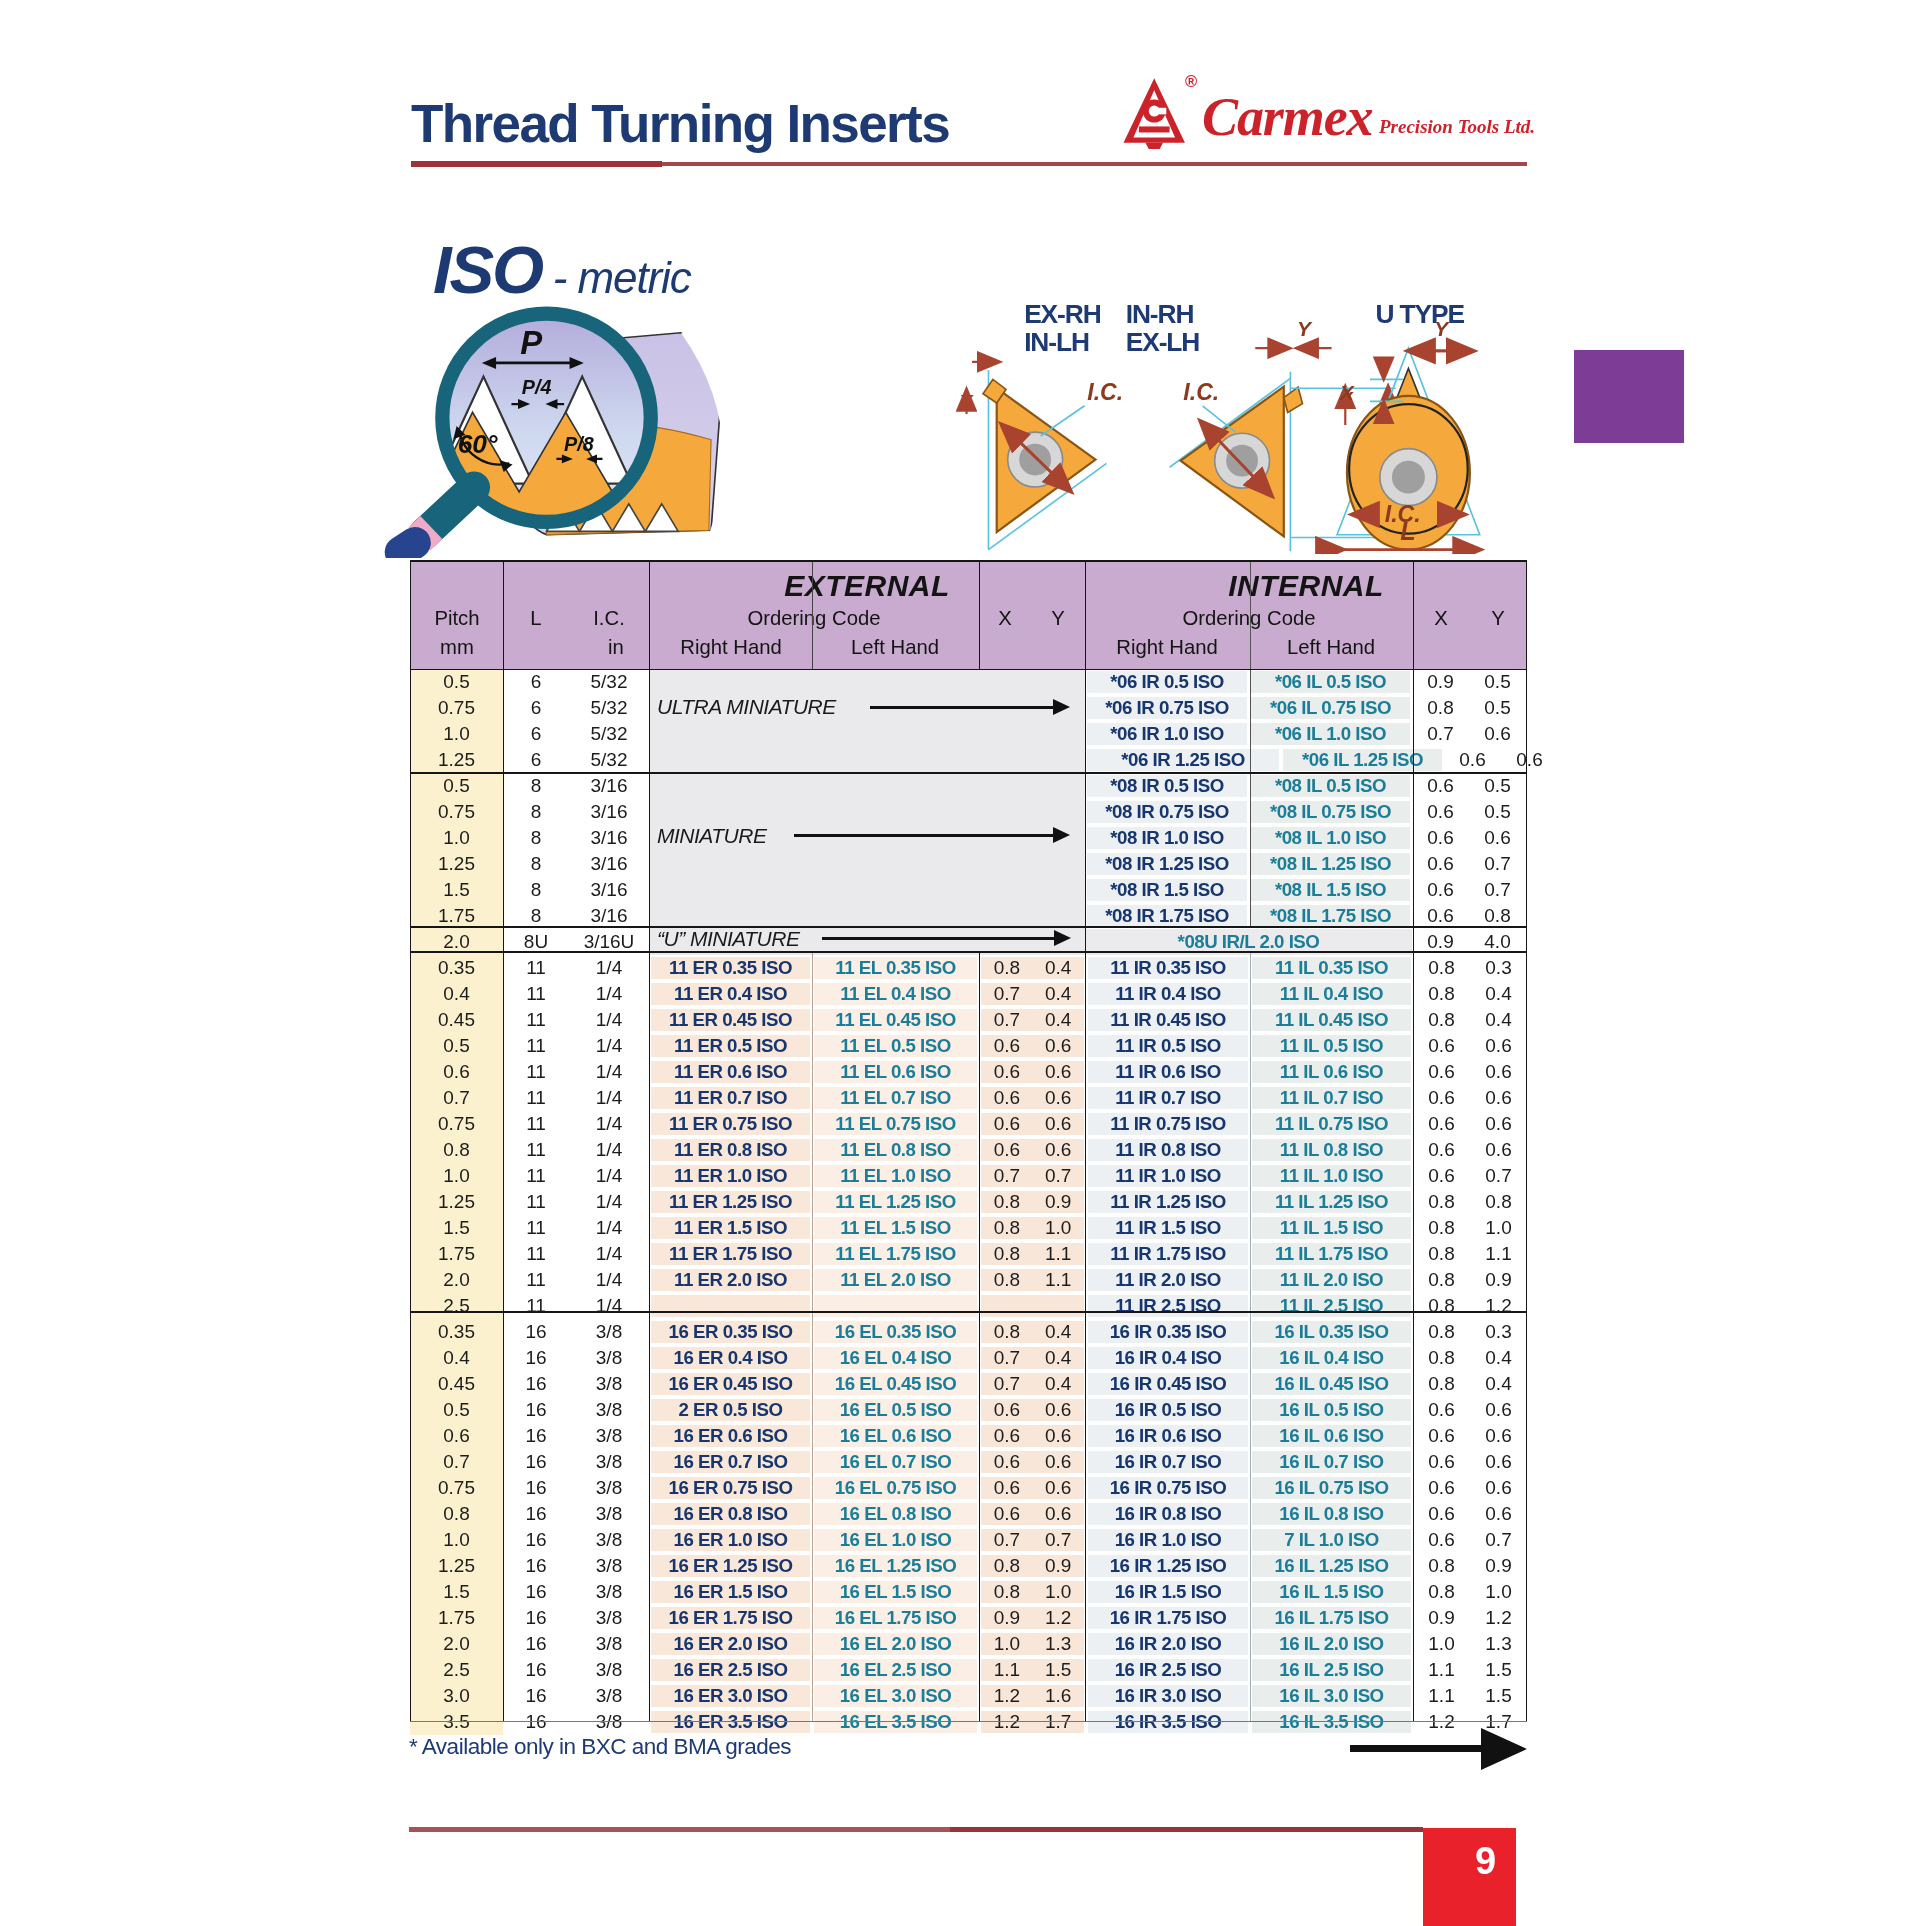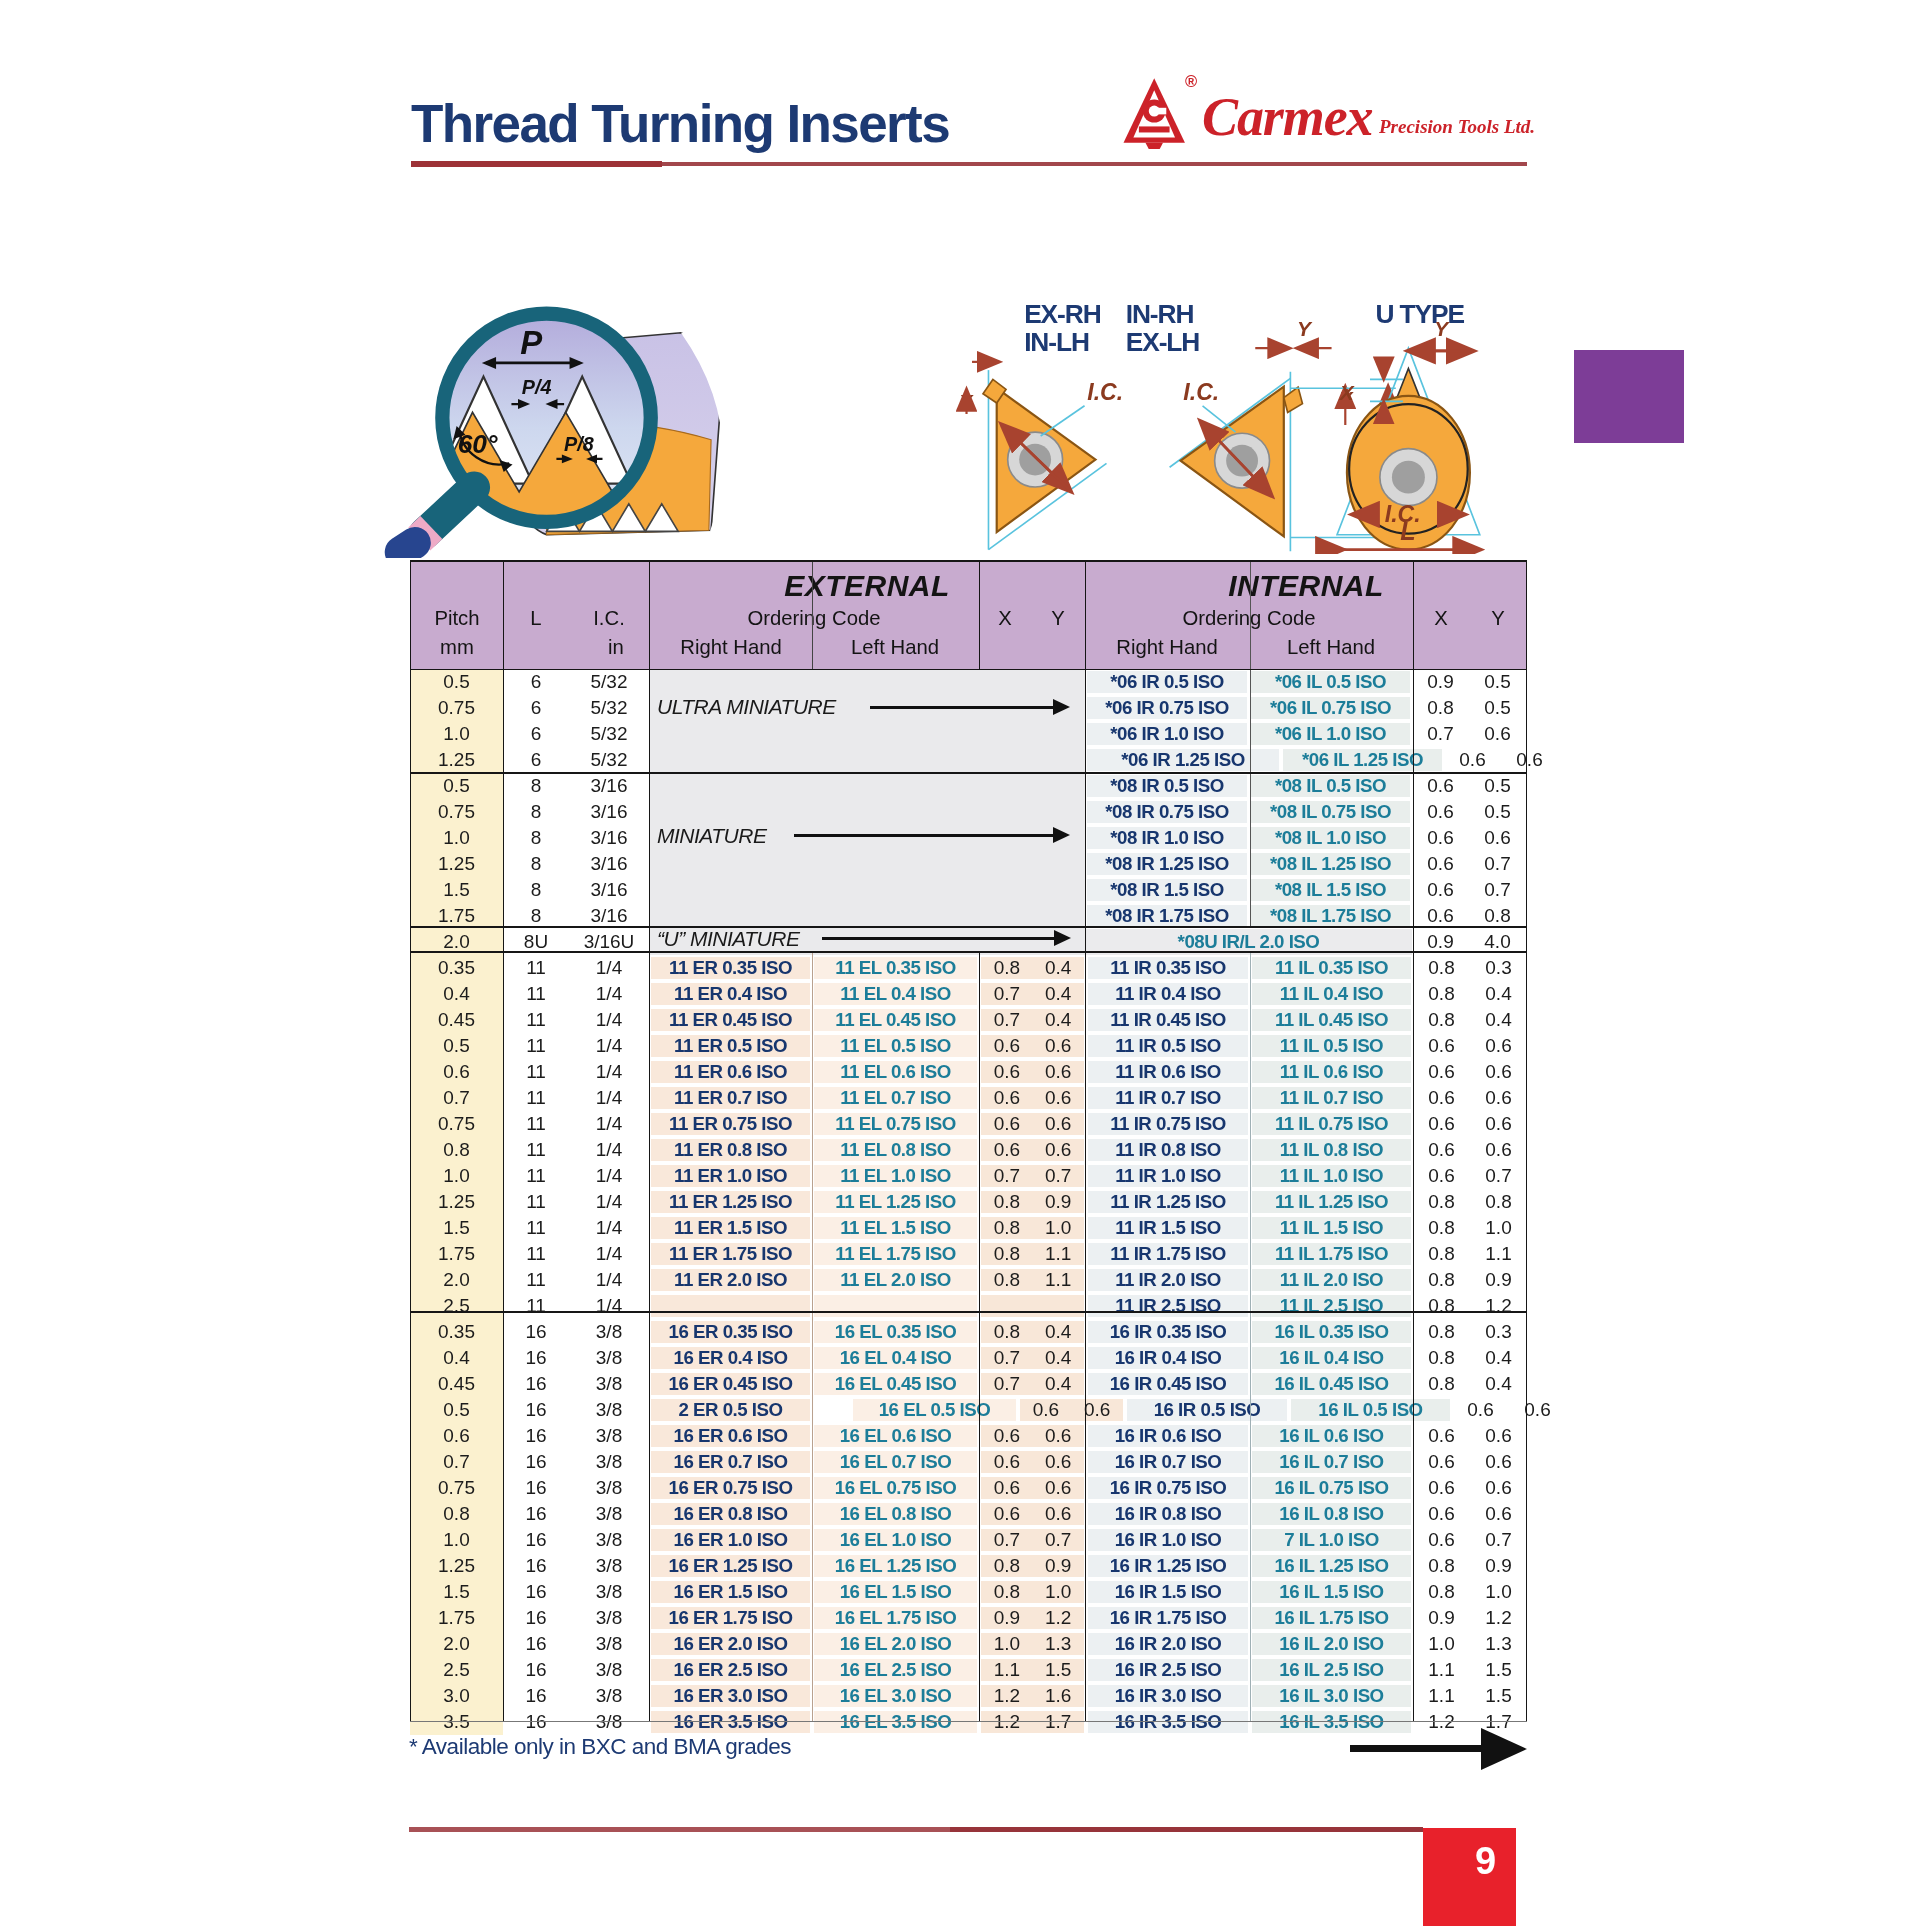--- a/index.html
+++ b/index.html
@@ -84,20 +84,23 @@
       <circle cx="62" cy="64" r="10" fill="#ffffff"></circle>
       <rect x="62" y="58" width="22" height="12" fill="#ffffff"></rect>
       <rect x="34" y="92" width="56" height="11" fill="#cc2229"></rect>
       <polygon points="46,122 78,122 72,133 52,133" fill="#cc2229"></polygon>
     </svg>
     <span class="logo-reg">®</span>
     <span class="logo-brand">Carmex</span>
     <span class="logo-tag">Precision Tools Ltd.</span>
   </div>
 
+  <div class="iso-heading">
+    <span class="iso">ISO</span><span class="metric">- metric</span>
+  </div>
 
   <svg class="magnifier" width="362" height="264" viewBox="0 0 660 480">
     <defs>
       <linearGradient id="bgGrad" x1="0" y1="0" x2="0" y2="1">
         <stop offset="0" stop-color="#c9c2e6"></stop>
           <stop offset="1" stop-color="#d8d2ec"></stop>
       </linearGradient>
       <linearGradient id="lensGrad" x1="0" y1="0" x2="0" y2="1">
         <stop offset="0" stop-color="#b4addc"></stop>
           <stop offset="0.55" stop-color="#cdd7ee"></stop>
@@ -1040,21 +1043,21 @@
         </div>
         <div class="row">
           <div class="c pitch" style="width: 93px;">0.5</div>
           <div class="c num" style="width: 66px;">16</div>
           <div class="c num" style="width: 80px;">3/8</div>
           <div class="c " style="width: 163px;">
             <div class="blk bg-er">
               <span class="code code-r">2 ER 0.5  ISO</span>
             </div>
           </div>
-          <div class="c " style="width: 167px; margin-left: 39px;">
+          <div class="c " style="width: 167px;">
             <div class="blk bg-el">
               <span class="code code-l">16 EL 0.5  ISO</span>
             </div>
           </div>
           <div class="c " style="width: 107px;">
             <div class="blk bg-exy">
               <div class="xy-pair num">
                 <span>0.6</span>
                 <span>0.6</span>
               </div>

